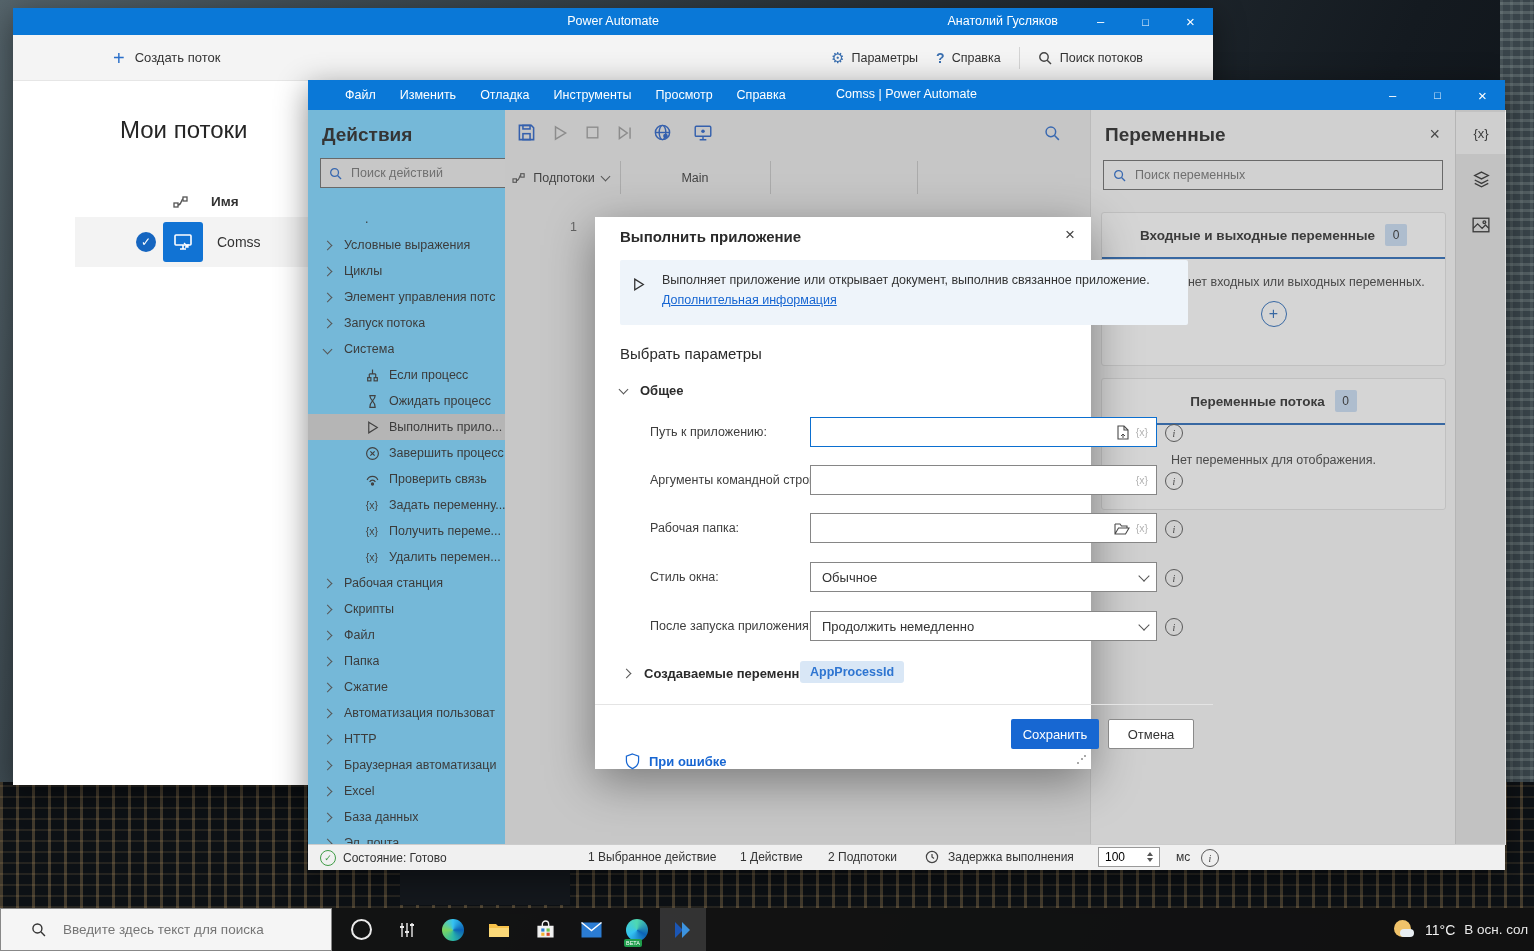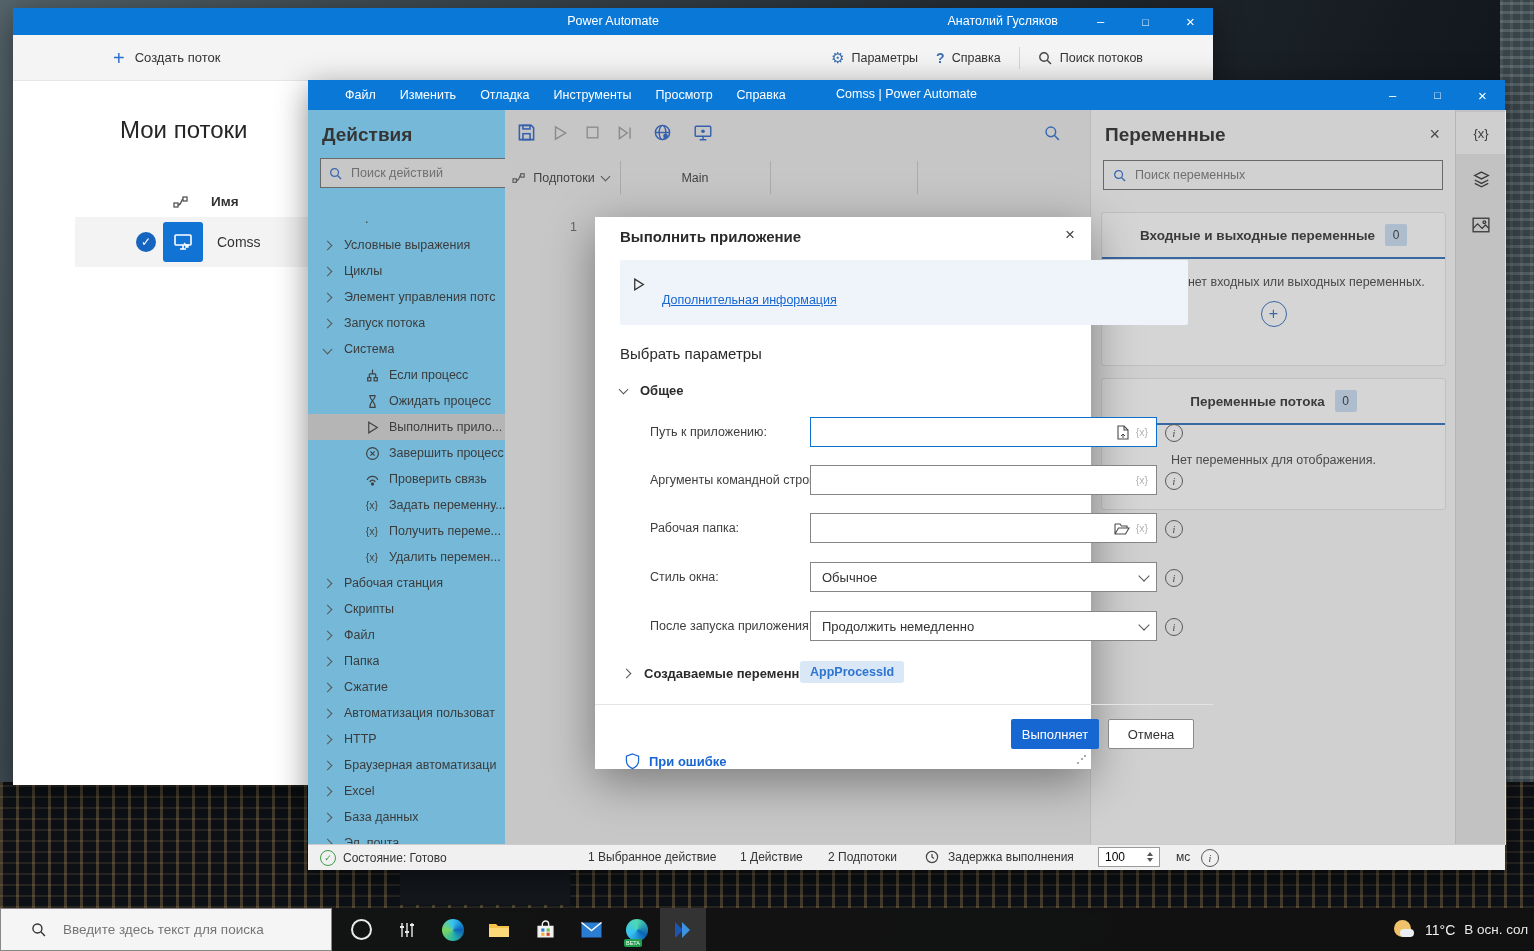--- a/index.html
+++ b/index.html
@@ -438,20 +438,21 @@
   <div class="win" style="left:595px;top:185px;width:496px;height:552px;background:#fff;box-shadow:0 12px 45px rgba(0,0,0,.4);z-index:100;margin-top:32px;">
     <div class="abs" style="left:25px;top:11px;font-size:15px;font-weight:700;color:#2b2b2b;">Выполнить приложение</div>
     <div class="abs" style="right:16px;top:8px;font-size:17px;color:#444;">×</div>
 
     <div class="abs" style="left:25px;top:43px;width:568px;height:65px;background:#eef4fa;border-radius:2px;">
       <span class="abs" style="left:11px;top:17px;">
         <svg width="15" height="15" viewBox="0 0 14 14" fill="none" stroke="#333" stroke-width="1.2">
             <path d="M3.5 2l8 5-8 5z"></path>
           </svg>
       </span>
+      <div class="abs" style="left:42px;top:13px;right:14px;font-size:12.5px;color:#333;">Выполняет приложение или открывает документ, выполнив связанное приложение.</div>
       <div class="abs" style="left:42px;top:33px;font-size:12.5px;color:#1766d2;text-decoration:underline;">Дополнительная информация</div>
     </div>
 
     <div class="abs" style="left:25px;top:128px;font-size:15px;color:#2b2b2b;">Выбрать параметры</div>
 
     <div class="abs" style="left:25px;top:166px;display:flex;align-items:center;gap:9px;">
       <span class="tchev d" style="margin-top:-2px;"></span>
       <span style="font-size:13px;font-weight:700;color:#2b2b2b;">Общее</span>
     </div>
 
@@ -521,21 +522,21 @@
     <div class="abs" style="left:0;top:487px;width:618px;height:1px;background:#e4e4e4;"></div>
 
     <div class="abs" style="left:30px;top:536px;display:flex;align-items:center;gap:9px;color:#1766d2;justify-content:flex-end;">
       <span>
         <svg width="15" height="17" viewBox="0 0 16 18" fill="none" stroke="#1766d2" stroke-width="1.3">
             <path d="M8 1l6.5 2.3V8c0 4.2-2.7 6.9-6.5 8.6C4.2 14.9 1.5 12.2 1.5 8V3.3z"></path>
           </svg>
       </span>
       <span style="font-size:13px;font-weight:700;">При ошибке</span>
     </div>
-    <div class="btn" style="left:416px;top:502px;width:88px;background:#1767d2;color:#fff;">Выполняет</div>
+    <div class="btn" style="left:416px;top:502px;width:88px;background:#1767d2;color:#fff;">Сохранить</div>
     <div class="btn" style="left:513px;top:502px;width:86px;background:#fff;border:1px solid #8a8a8a;color:#333;">Отмена</div>
     <div class="abs" style="right:5px;bottom:4px;width:10px;height:10px;
          background:radial-gradient(circle at 2px 8px,#aaa 1px,transparent 1.4px),radial-gradient(circle at 6px 4px,#aaa 1px,transparent 1.4px),radial-gradient(circle at 9px 1px,#aaa 1px,transparent 1.4px);"></div>
   </div>
 
   <div class="abs" style="left:0;top:908px;width:1534px;height:43px;background:rgba(18,18,18,.96);z-index:200;">
     <div class="abs" style="left:0;top:0;width:332px;height:43px;background:#f5f5f5;display:flex;align-items:center;gap:15px;padding-left:30px;box-sizing:border-box;border:1px solid #888;">
       <span>
         <svg width="15" height="15" viewBox="0 0 14 14" fill="none" stroke="#333" stroke-width="1.3">
             <circle cx="6" cy="6" r="4.2"></circle>

